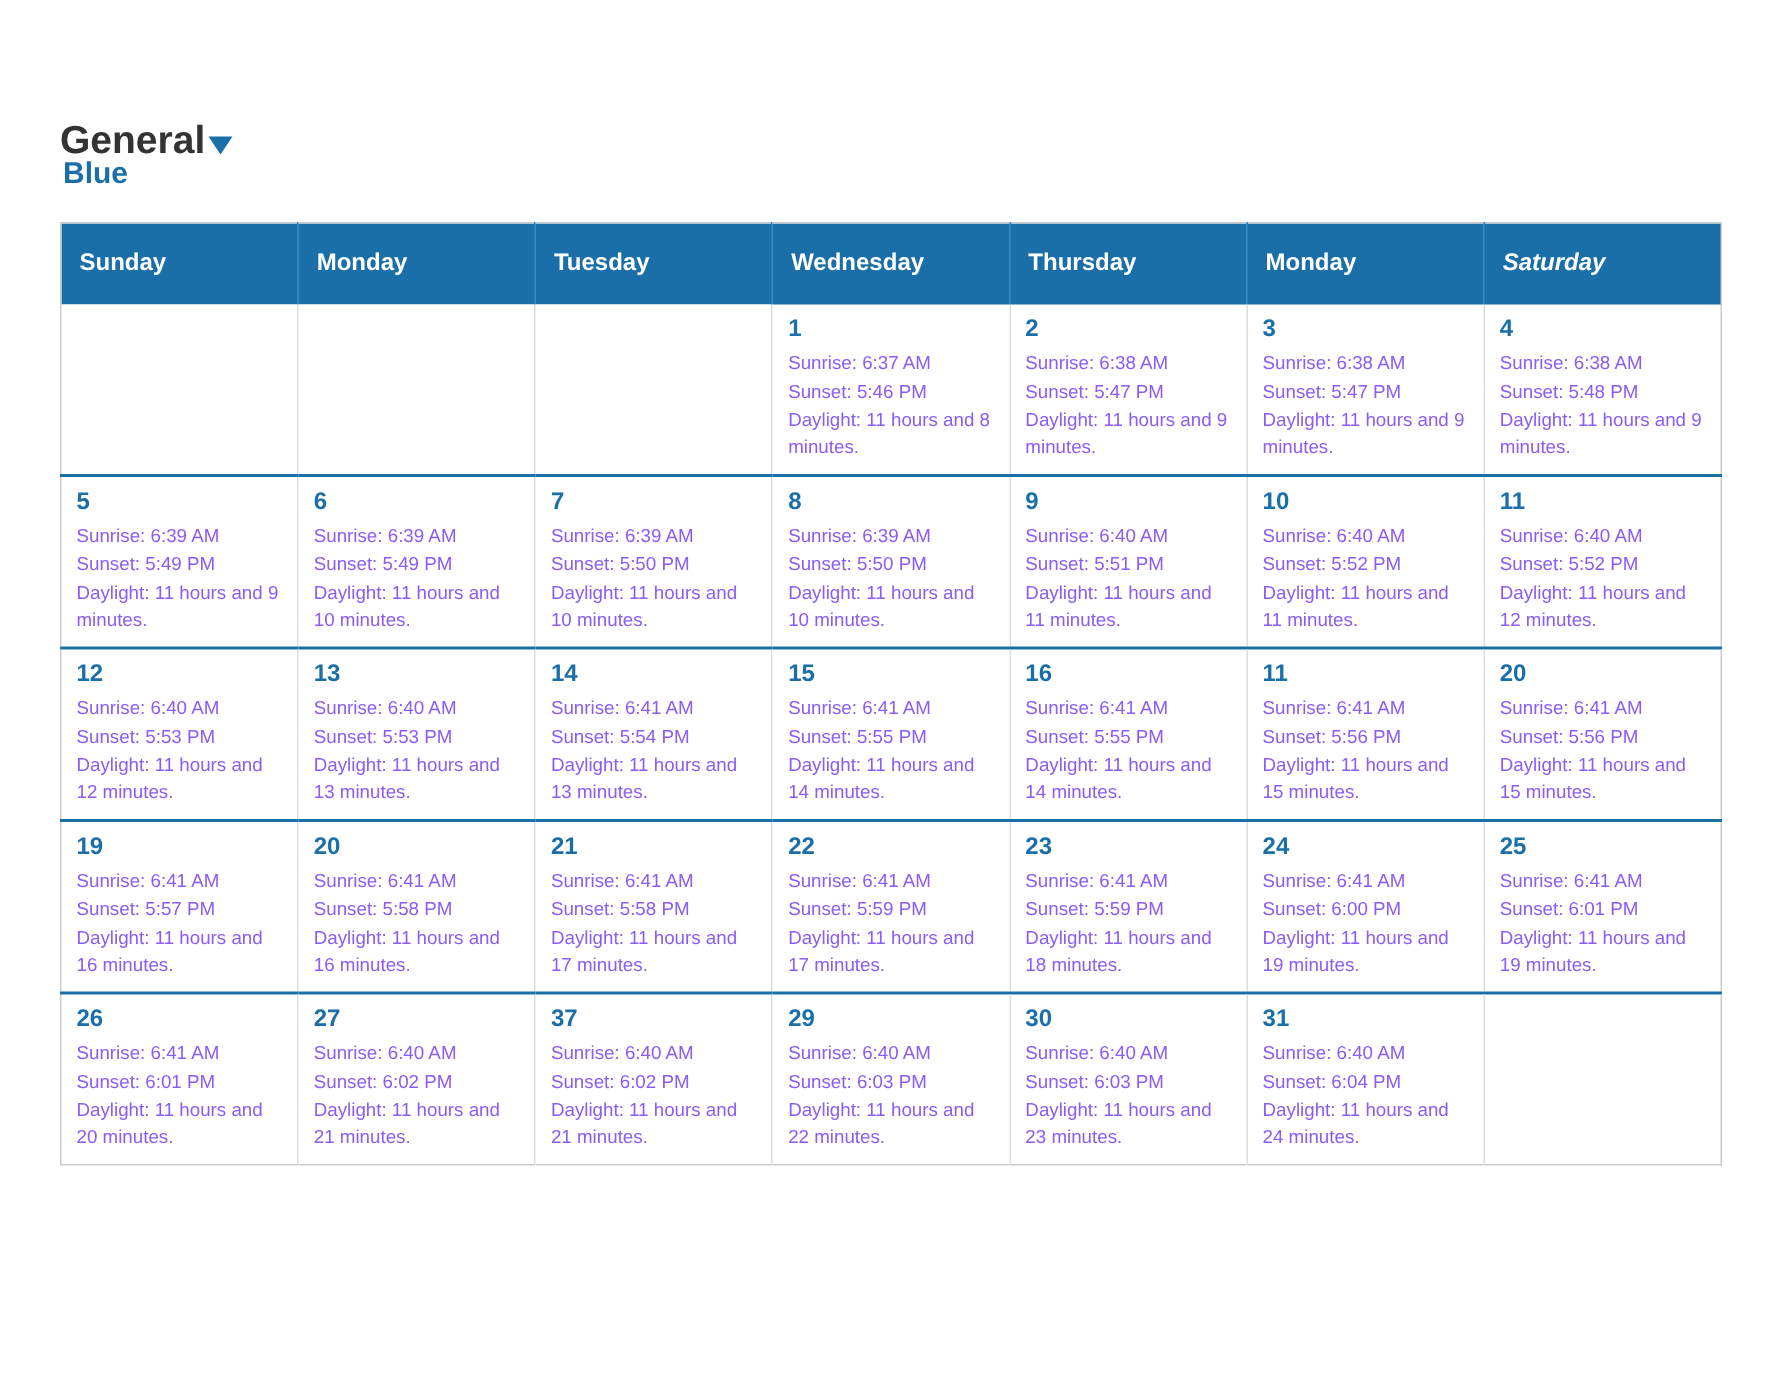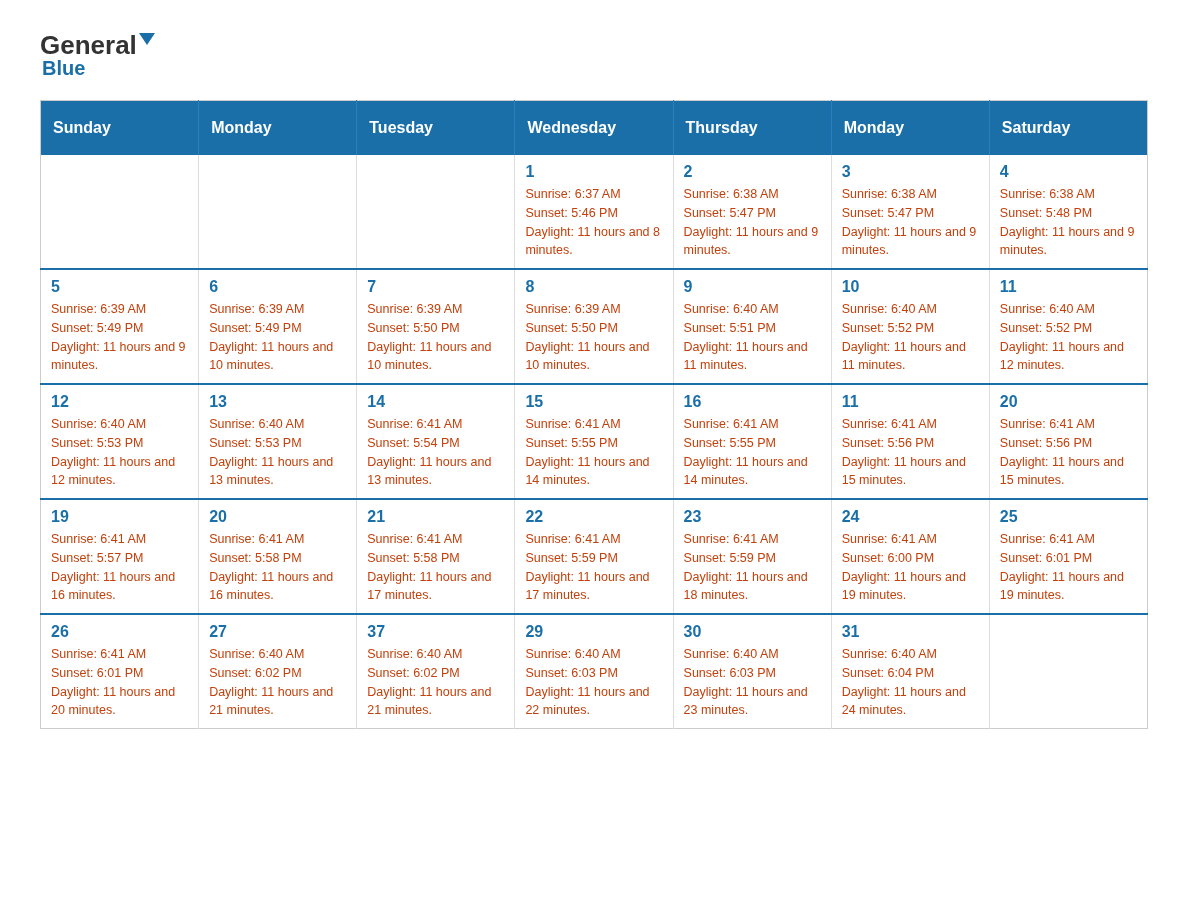--- a/index.html
+++ b/index.html
@@ -44,20 +44,21 @@
       background-color: #1a6fa8;
       color: #fff;
       font-size: 16px;
       font-weight: bold;
       padding: 18px 12px;
       text-align: left;
       border-right: 1px solid #2a7fbf;
     }
     .calendar-table th:last-child {
       border-right: none;
+      font-style: italic;
     }
     .calendar-table td {
       vertical-align: top;
       padding: 8px 10px;
       border-right: 1px solid #ddd;
       border-bottom: 2px solid #1a6fa8;
       width: calc(100% / 7);
       font-size: 13px;
       color: #333;
       min-height: 110px;
@@ -71,29 +72,30 @@
     }
     .day-number {
       font-size: 16px;
       color: #1a6fa8;
       font-weight: bold;
       margin-bottom: 4px;
       display: block;
     }
     .day-info {
       font-size: 12.5px;
-      color: #c2410c;
+      color: #8b5cf6;
       line-height: 1.5;
     }
     .empty-cell {
       background: #fff;
     }
     .logo-row {
       display: flex;
-      align-items: flex-start;
+      align-items: center;
+      margin-top: 48px;
     }
     .logo-name {
       font-size: 26px;
       font-weight: bold;
       color: #333;
     }
     .logo-triangle {
       display: inline-block;
       width: 0;
       height: 0;

